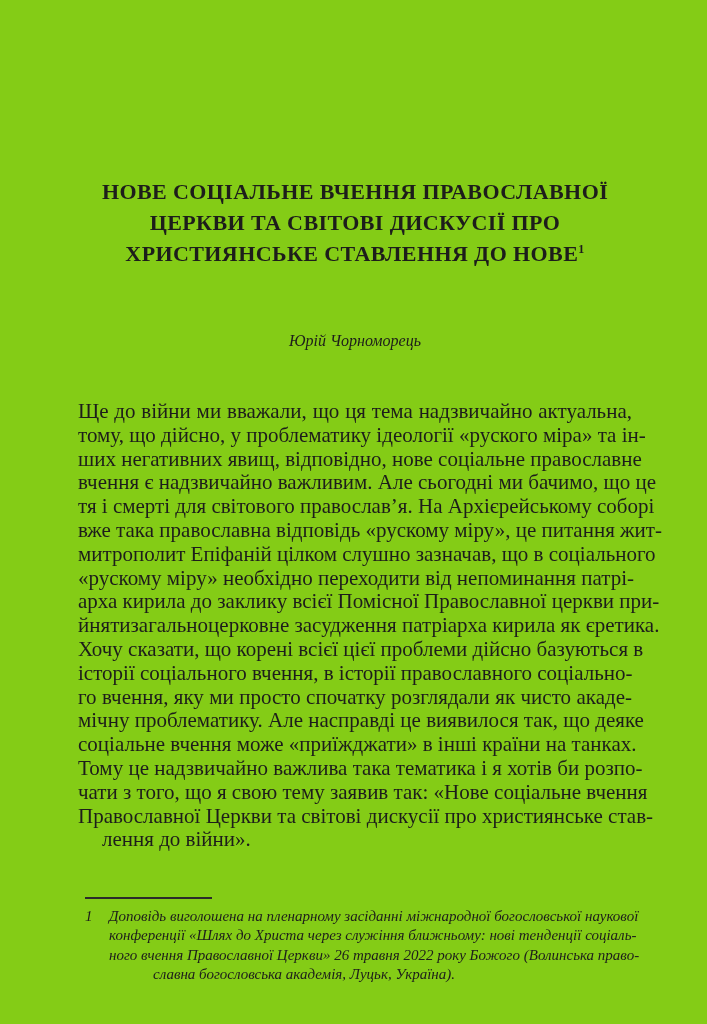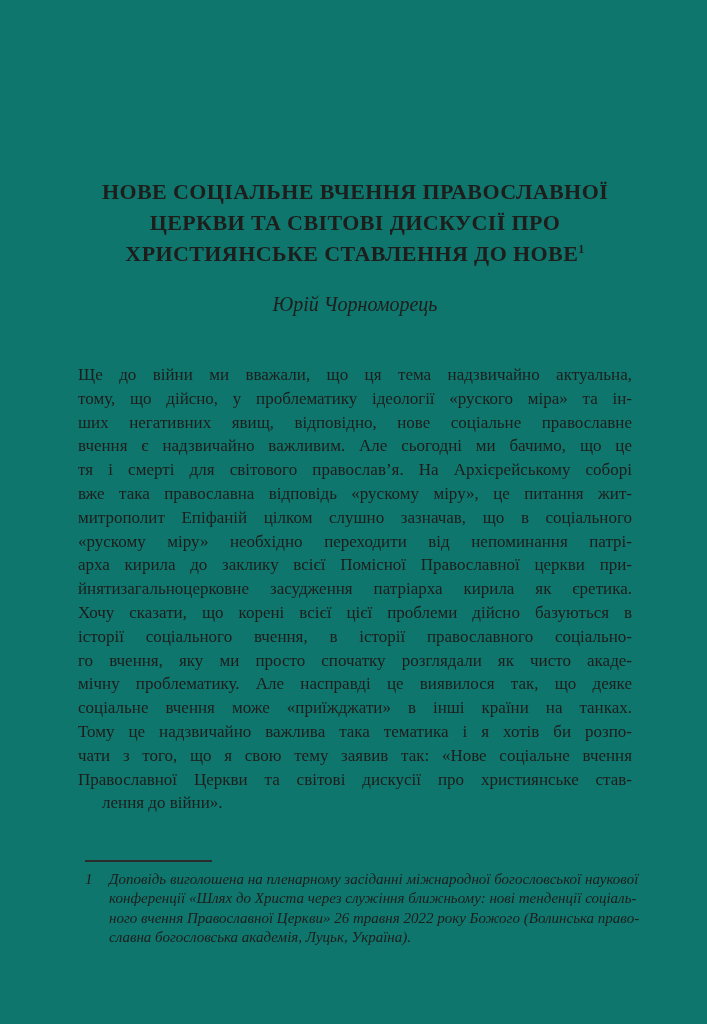--- a/index.html
+++ b/index.html
@@ -4,21 +4,21 @@
 <style>
   html, body {
     margin: 0;
     padding: 0;
     background: #ffffff;
   }
   .page {
     position: relative;
     width: 707px;
     height: 1024px;
-    background: #0f766e;
+    background: #84cc16;
     color: #1d1d1b;
     font-family: "Liberation Serif", serif;
     overflow: hidden;
     margin: 0 auto;
   }
   .content {
     position: absolute;
     left: 78px;
     right: 75px;
     top: 0;
@@ -30,29 +30,29 @@
     font-size: 22px;
     line-height: 31px;
     letter-spacing: 0.4px;
   }
   .title sup {
     font-size: 12px;
     line-height: 0;
     vertical-align: super;
   }
   .author {
-    margin-top: 23px;
+    margin-top: 60px;
     text-align: center;
     font-style: italic;
-    font-size: 20px;
+    font-size: 16px;
     line-height: 24px;
   }
   .body-text {
     margin-top: 47px;
-    font-size: 17px;
+    font-size: 21px;
     line-height: 23.8px;
   }
   .body-line {
     text-align: justify;
     text-align-last: justify;
     white-space: nowrap;
   }
   .body-line:last-child {
     text-align-last: left;
     margin-left: 24px;
@@ -81,20 +81,21 @@
     flex: 1;
     min-width: 0;
   }
   .fn-line {
     text-align: justify;
     text-align-last: justify;
     white-space: nowrap;
   }
   .fn-line:last-child {
     text-align-last: left;
+    margin-left: 44px;
   }
 </style>
 </head>
 <body>
 
 <div class="page">
   <div class="content">
 
     <h1 class="title">
       <span>НОВЕ СОЦІАЛЬНЕ ВЧЕННЯ ПРАВОСЛАВНОЇ</span><br>

